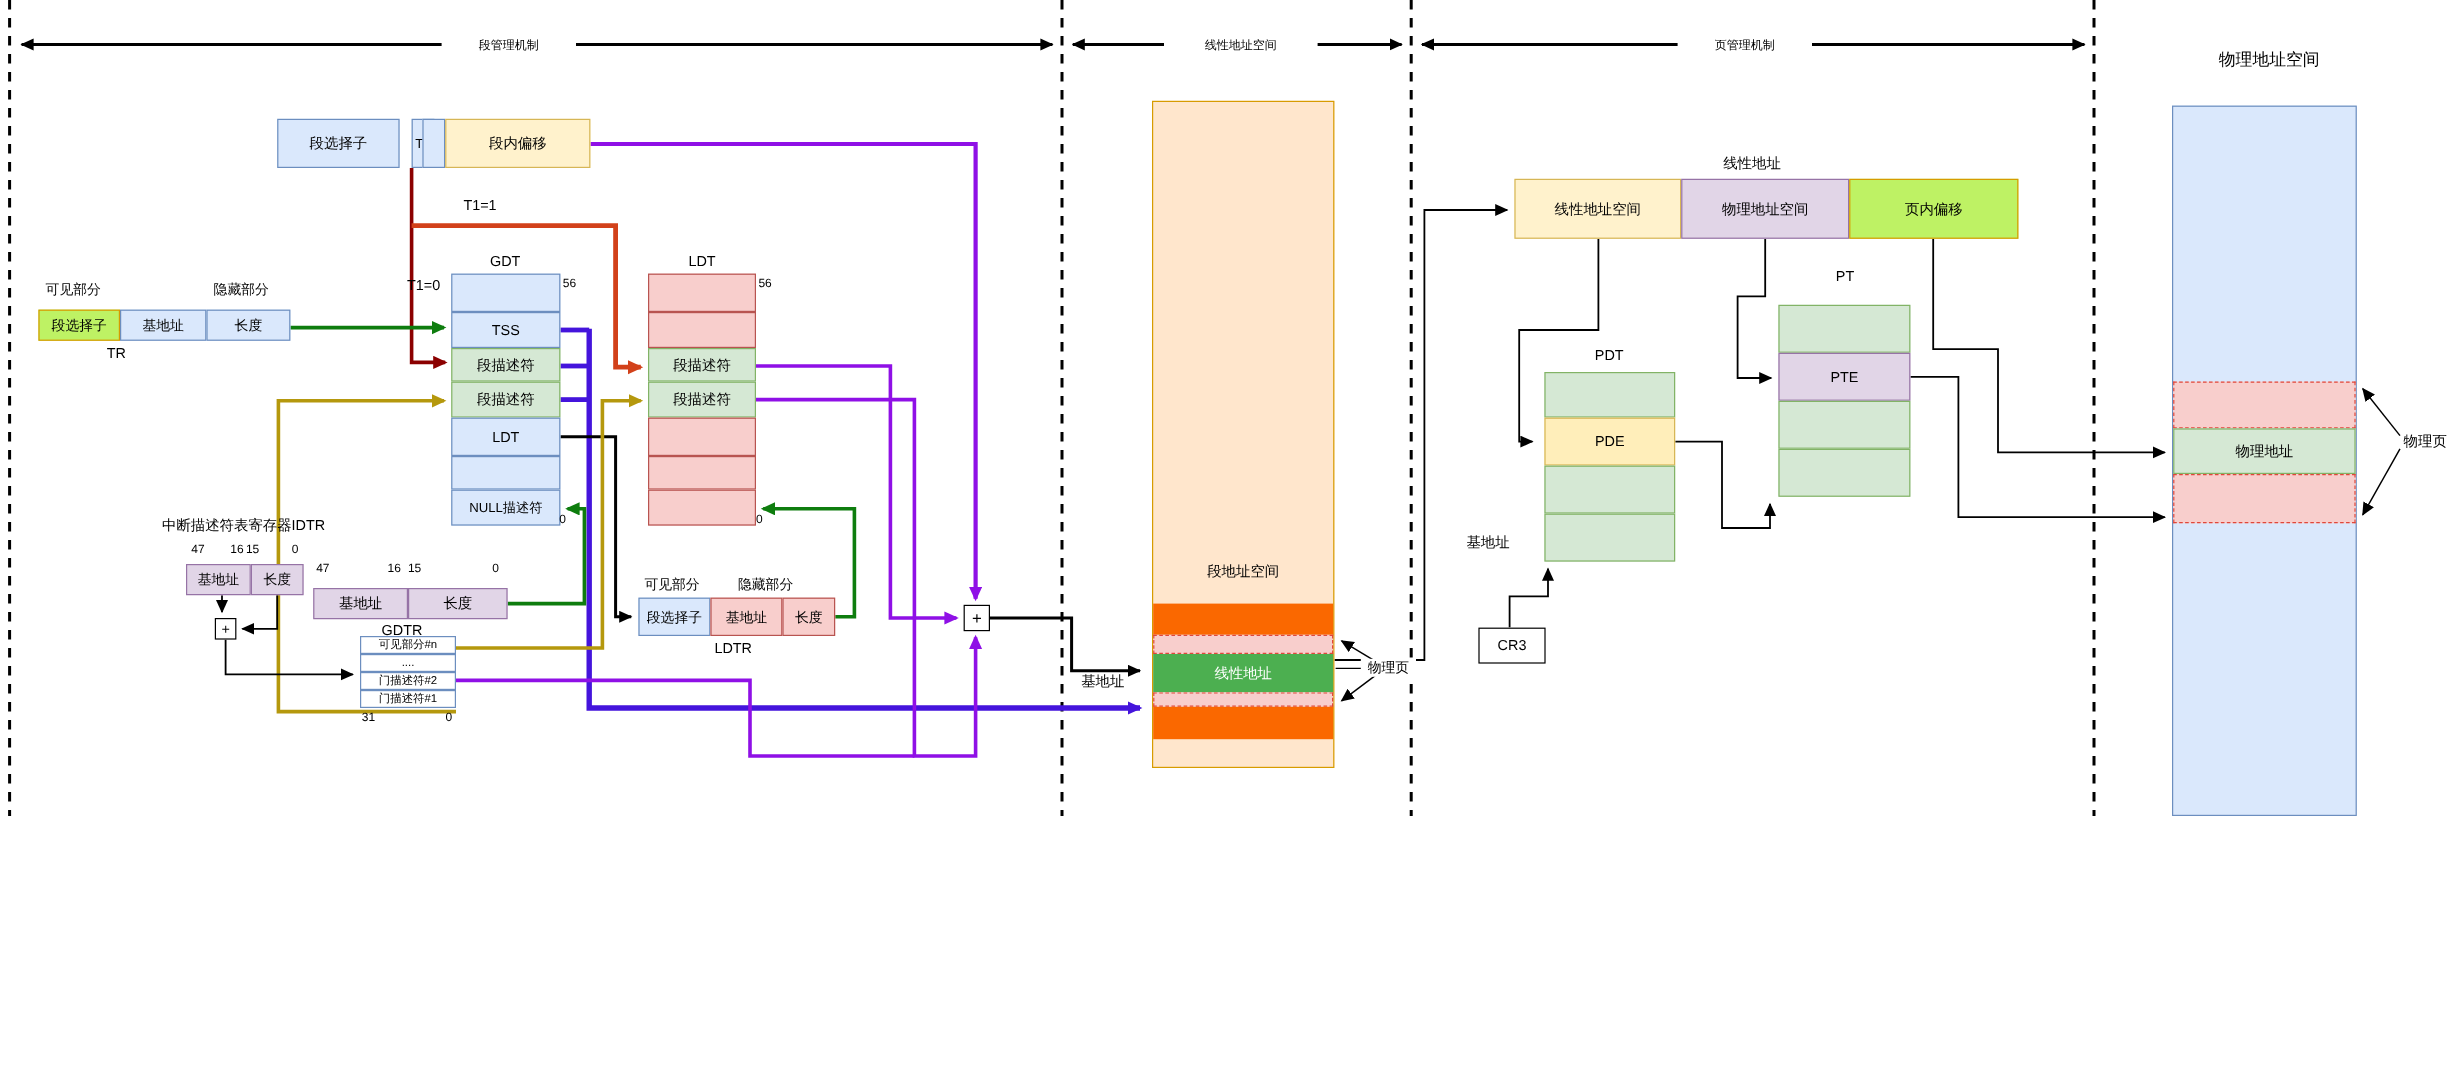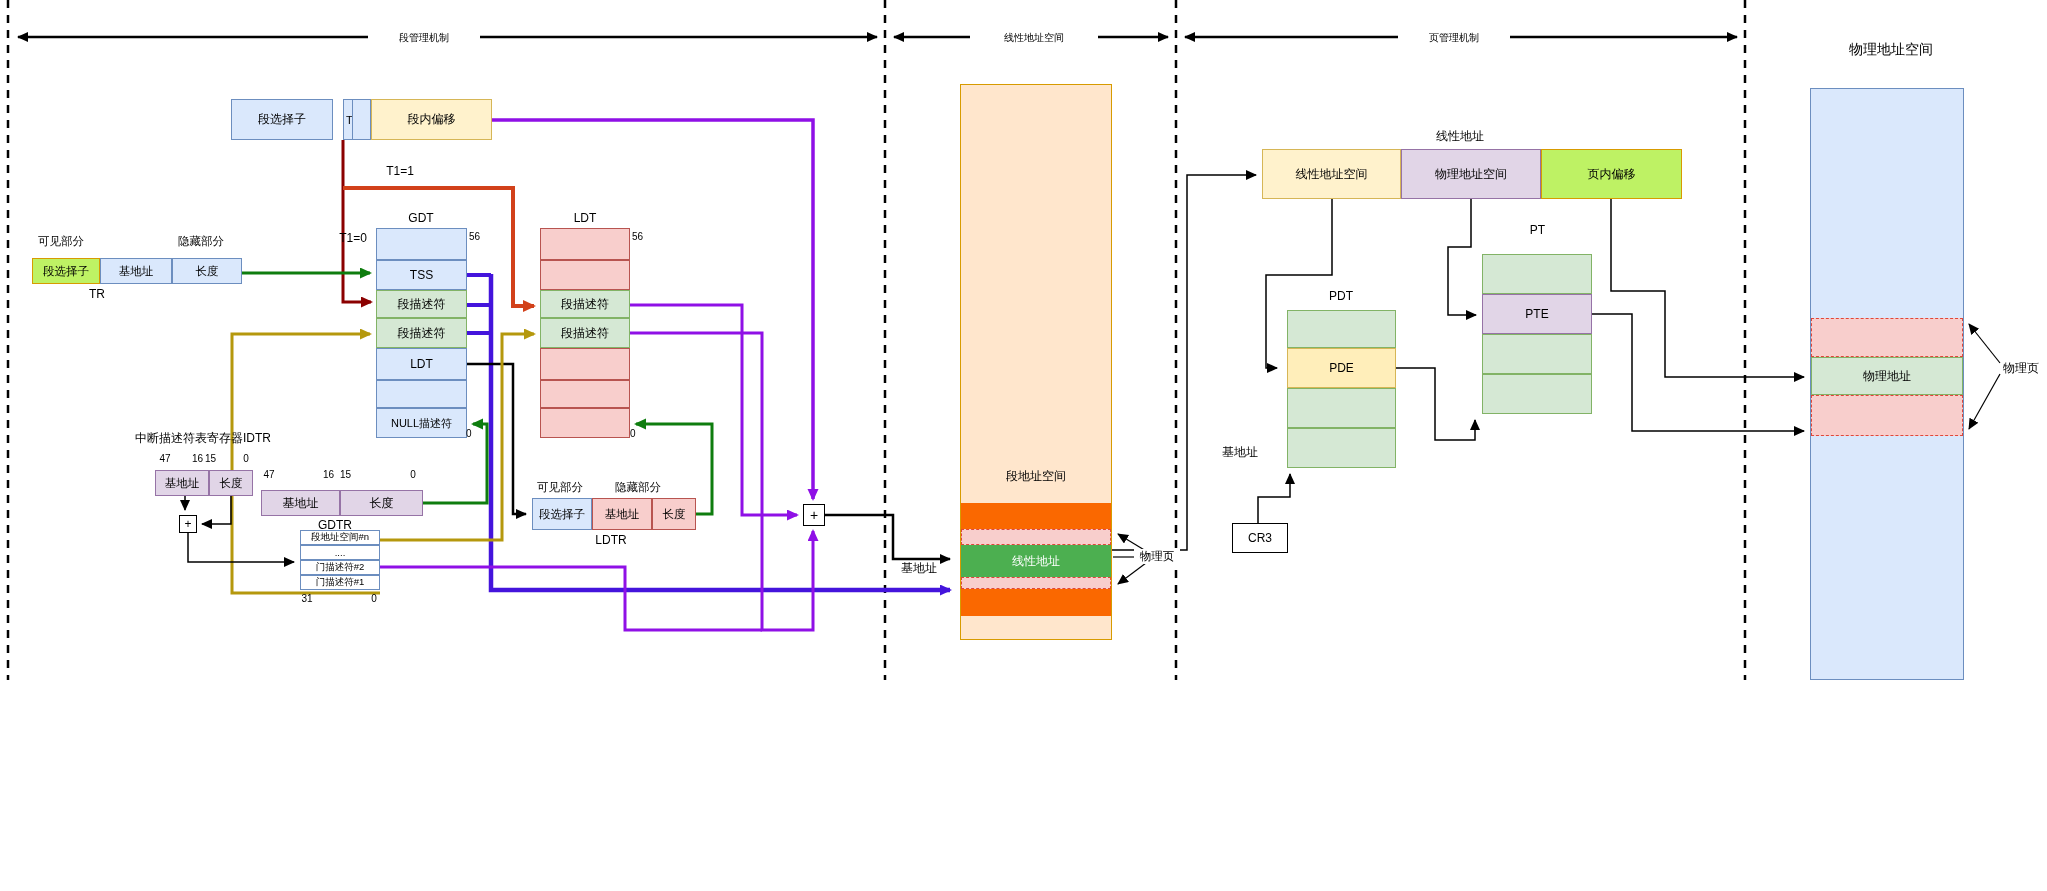--- a/index.html
+++ b/index.html
@@ -179,21 +179,21 @@
 
 <div class="lbl" style="left:127px;top:431px;width:152px;height:14px;">中断描述符表寄存器IDTR</div>
 <div class="lbl small" style="left:157px;top:452px;width:16px;height:12px;">47</div>
 <div class="lbl small" style="left:191px;top:452px;width:13px;height:12px;">16</div>
 <div class="lbl small" style="left:204px;top:452px;width:13px;height:12px;">15</div>
 <div class="lbl small" style="left:241px;top:452px;width:10px;height:12px;">0</div>
 <div class="cell purplec" style="left:155px;top:470px;width:54px;height:26px;font-size:11.5px;">基地址</div>
 <div class="cell purplec" style="left:209px;top:470px;width:44px;height:26px;font-size:11.5px;">长度</div>
 <div class="cell blackbox" style="left:179px;top:515px;width:18px;height:18px;font-size:12px;">+</div>
 
-<div class="gaterow" style="left:300px;top:530px;width:80px;height:15px;">段地址空间#n</div>
+<div class="gaterow" style="left:300px;top:530px;width:80px;height:15px;">可见部分#n</div>
 <div class="gaterow" style="left:300px;top:545px;width:80px;height:15px;">....</div>
 <div class="gaterow" style="left:300px;top:560px;width:80px;height:15px;">门描述符#2</div>
 <div class="gaterow" style="left:300px;top:575px;width:80px;height:15px;">门描述符#1</div>
 <div class="lbl small" style="left:299px;top:592px;width:16px;height:12px;">31</div>
 <div class="lbl small" style="left:369px;top:592px;width:10px;height:12px;">0</div>
 
 <div class="cell blackbox" style="left:803px;top:504px;width:22px;height:22px;font-size:14px;">+</div>
 
 <div class="colbox" style="left:960px;top:84px;width:152px;height:556px;background:#ffe6cc;border-color:#d79b00;"></div>
 <div class="lbl" style="left:986px;top:468px;width:100px;height:16px;">段地址空间</div>

